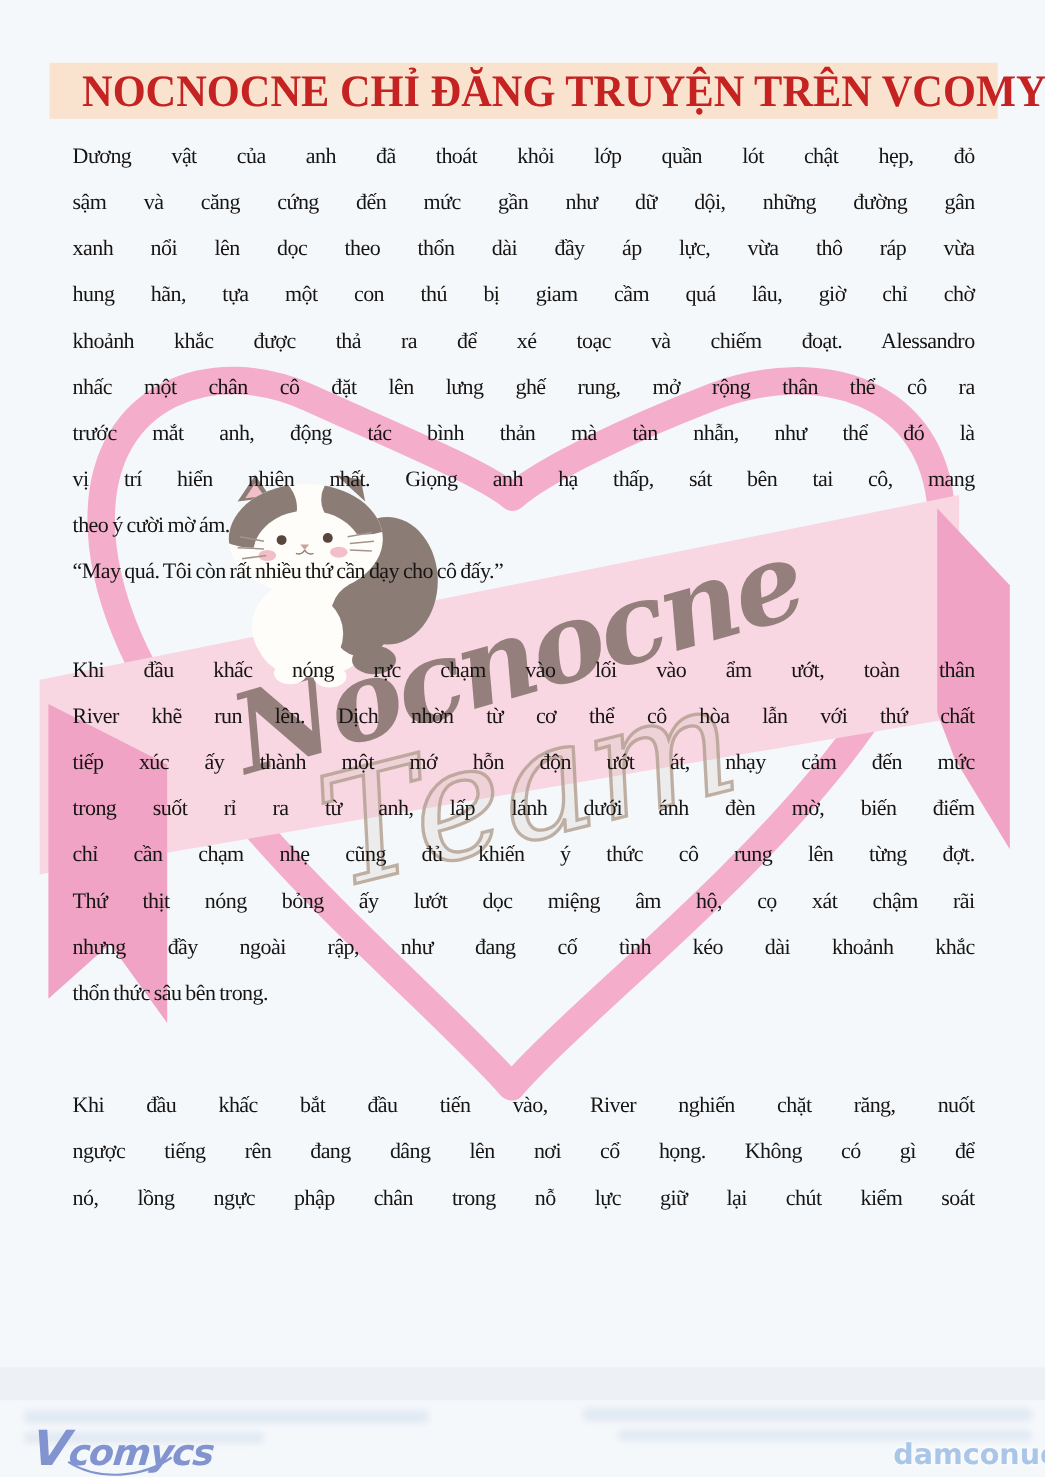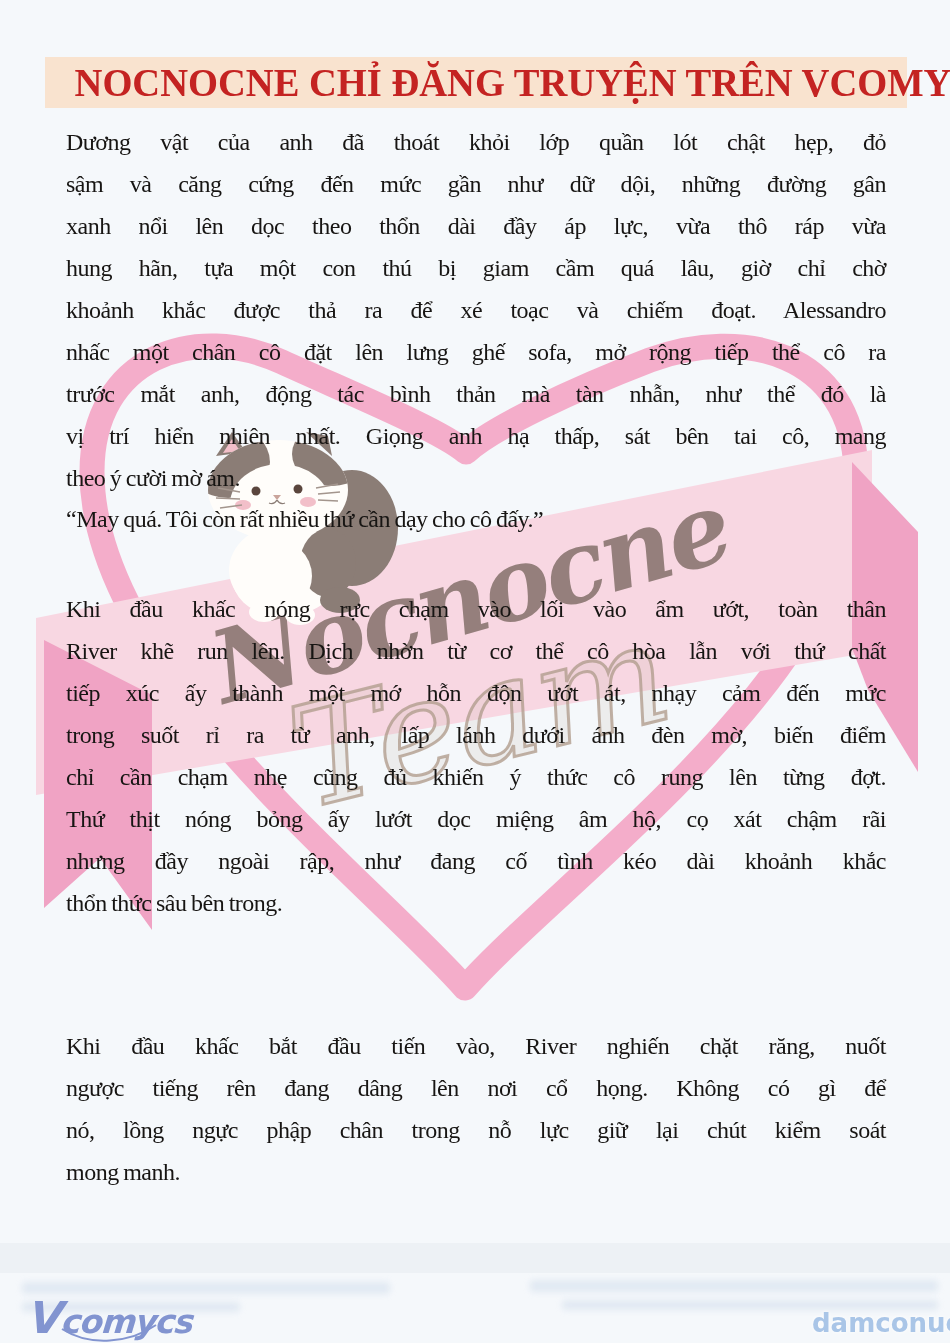--- a/index.html
+++ b/index.html
@@ -26,22 +26,22 @@
   .g4{left:562px;top:1300px;width:376px;height:10px;}
   .bottom-band{position:absolute;left:0;top:1243px;width:950px;height:30px;background:#edf1f5;}
 
   
   .banner{position:absolute;z-index:2;left:45px;right:43px;top:57px;height:51px;
           background:var(--banner-bg,#f9e3cf);text-align:center;line-height:51px;}
   .banner span{display:inline-block;transform:scaleX(.94);transform-origin:center;
           font-weight:bold;font-size:41px;color:var(--banner-text,#c42322);
           letter-spacing:0;white-space:nowrap;}
   .para{position:absolute;z-index:2;left:66px;width:820px;color:var(--body-text,#171513);
-        font-size:24px;line-height:42px;letter-spacing:-.5px;word-spacing:-1px;}
-  .p1{top:121px;} .p2{top:498px;} .p3{top:588px;} .p4{top:984px;margin-top:41px;}
+        font-size:20px;line-height:42px;letter-spacing:-.5px;word-spacing:-1px;}
+  .p1{top:121px;} .p2{top:498px;} .p3{top:588px;} .p4{top:984px;}
   .tline{text-align:justify;text-align-last:justify;}
   .tlast{text-align-last:left;}
 
   
   .logo-vcomycs{position:absolute;z-index:2;left:30px;top:1292px;
         font-family:"DejaVu Sans",sans-serif;font-weight:bold;font-style:italic;
         font-size:33px;color:var(--logo-blue,#8294d0);transform:skewX(-6deg);
         letter-spacing:-1px;}
   .logo-vcomycs::first-letter{font-size:44px;}
   .logo-flourish{position:absolute;z-index:2;left:60px;top:1323px;}
@@ -112,21 +112,21 @@
   <div class="banner">
     <span>NOCNOCNE CHỈ ĐĂNG TRUYỆN TRÊN VCOMYCS</span>
   </div>
 
   <div class="para p1">
       <div class="tline">Dương vật của anh đã thoát khỏi lớp quần lót chật hẹp, đỏ</div>
       <div class="tline">sậm và căng cứng đến mức gần như dữ dội, những đường gân</div>
       <div class="tline">xanh nổi lên dọc theo thổn dài đầy áp lực, vừa thô ráp vừa</div>
       <div class="tline">hung hãn, tựa một con thú bị giam cầm quá lâu, giờ chỉ chờ</div>
       <div class="tline">khoảnh khắc được thả ra để xé toạc và chiếm đoạt. Alessandro</div>
-      <div class="tline">nhấc một chân cô đặt lên lưng ghế sofa, mở rộng tiếp thể cô ra</div>
+      <div class="tline">nhấc một chân cô đặt lên lưng ghế rung, mở rộng thân thể cô ra</div>
       <div class="tline">trước mắt anh, động tác bình thản mà tàn nhẫn, như thể đó là</div>
       <div class="tline">vị trí hiển nhiên nhất. Giọng anh hạ thấp, sát bên tai cô, mang</div>
       <div class="tline tlast">theo ý cười mờ ám.</div>
     </div>
   <div class="para p2">
       <div class="tline tlast">“May quá. Tôi còn rất nhiều thứ cần dạy cho cô đấy.”</div>
     </div>
   <div class="para p3">
       <div class="tline">Khi đầu khấc nóng rực chạm vào lối vào ẩm ướt, toàn thân</div>
       <div class="tline">River khẽ run lên. Dịch nhờn từ cơ thể cô hòa lẫn với thứ chất</div>
@@ -134,21 +134,20 @@
       <div class="tline">trong suốt rỉ ra từ anh, lấp lánh dưới ánh đèn mờ, biến điểm</div>
       <div class="tline">chỉ cần chạm nhẹ cũng đủ khiến ý thức cô rung lên từng đợt.</div>
       <div class="tline">Thứ thịt nóng bỏng ấy lướt dọc miệng âm hộ, cọ xát chậm rãi</div>
       <div class="tline">nhưng đầy ngoài rập, như đang cố tình kéo dài khoảnh khắc</div>
       <div class="tline tlast">thổn thức sâu bên trong.</div>
     </div>
   <div class="para p4">
       <div class="tline">Khi đầu khấc bắt đầu tiến vào, River nghiến chặt răng, nuốt</div>
       <div class="tline">ngược tiếng rên đang dâng lên nơi cổ họng. Không có gì để</div>
       <div class="tline">nó, lồng ngực phập chân trong nỗ lực giữ lại chút kiểm soát</div>
-      <div class="tline tlast">mong manh.</div>
     </div>
 
   <div class="logo-vcomycs">Vcomycs</div>
   <svg class="logo-flourish" width="100" height="20" viewBox="0 0 100 20">
     <path d="M2,6 C30,24 70,20 96,2" stroke="var(--logo-blue)" stroke-width="2" fill="none"></path>
   </svg>
   <div class="credit">damconuong</div>
 
 </div>
 

